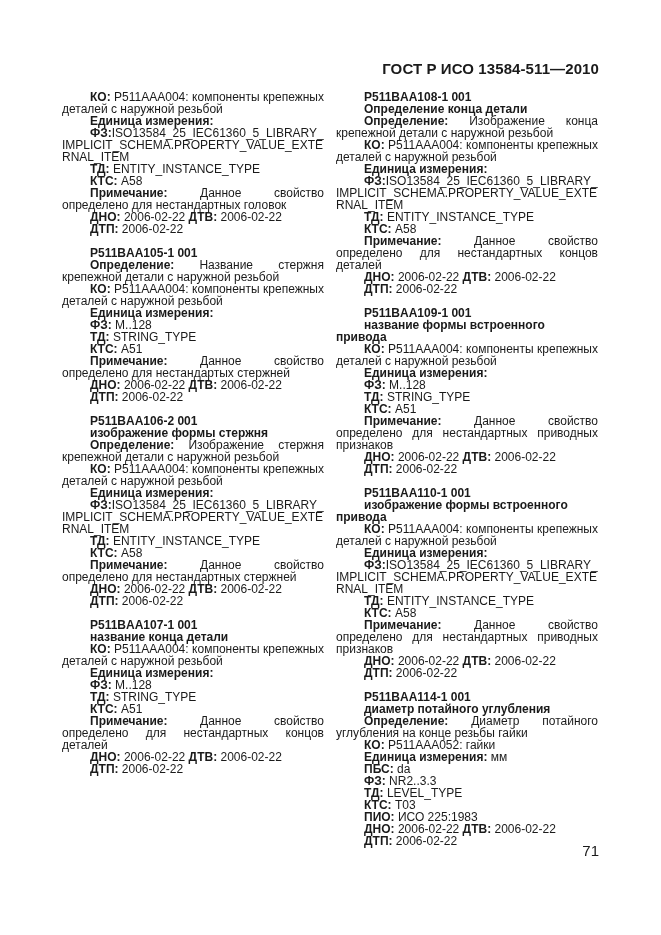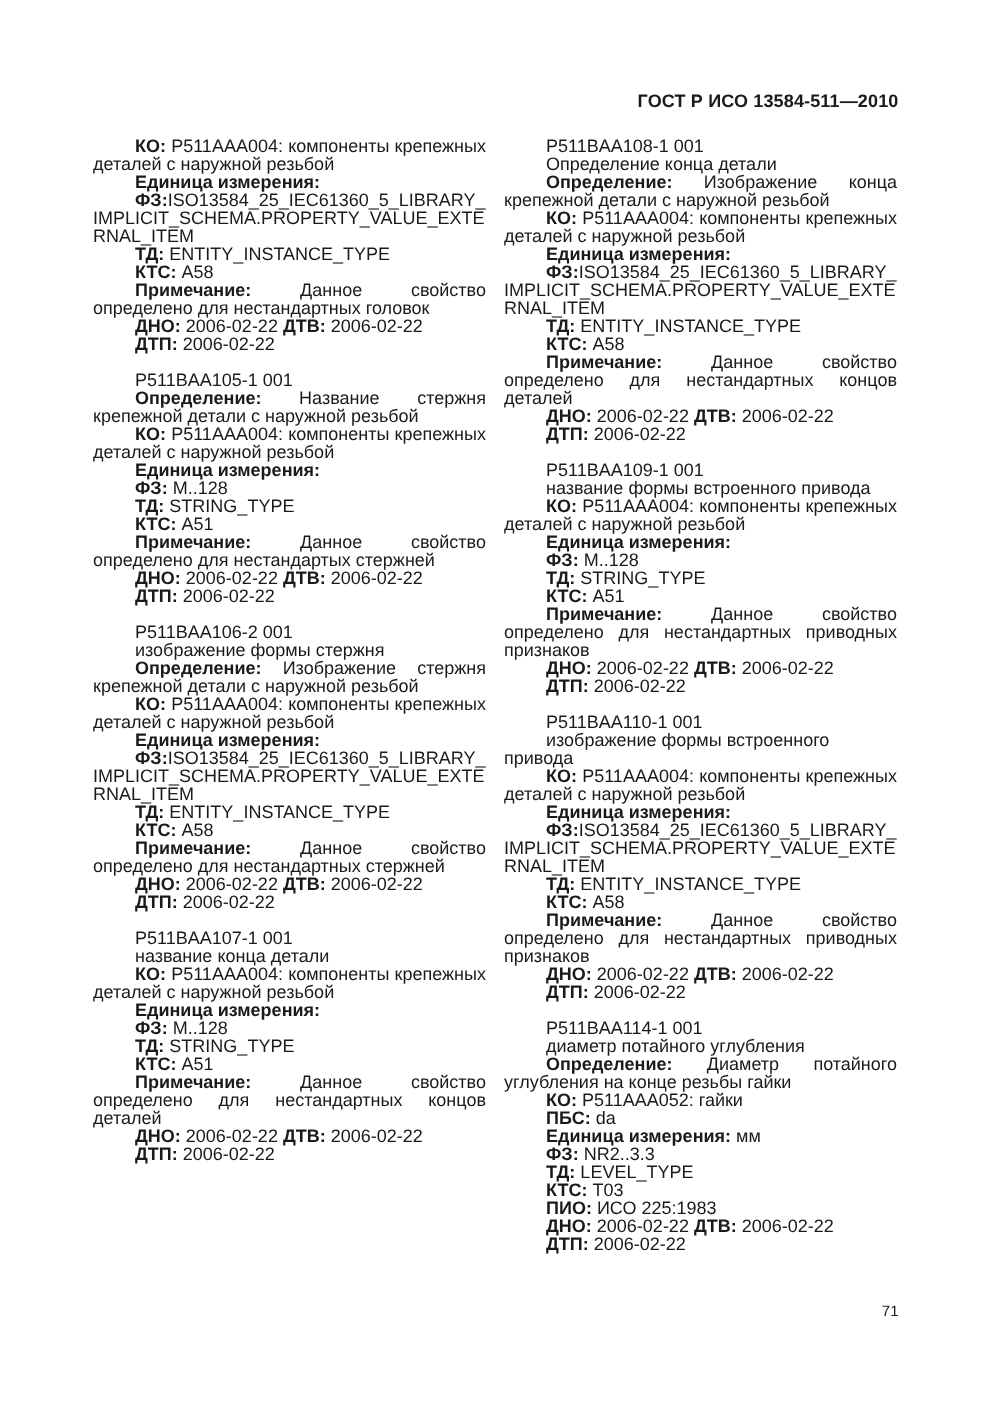--- a/index.html
+++ b/index.html
@@ -1,27 +1,27 @@
 <!DOCTYPE html>
 <html><head>
 <meta charset="utf-8">
 <style>
   html, body { margin: 0; padding: 0; background: #ffffff; }
   body { width: 661px; height: 935px; position: relative; overflow: hidden;
          font-family: "Liberation Sans", sans-serif; color: #1a1a1a; }
-  .header { position: absolute; top: 60px; right: 62px; font-weight: bold; font-size: 12px; letter-spacing: 0.1px; }
+  .header { position: absolute; top: 60px; right: 62px; font-weight: bold; font-size: 15px; letter-spacing: 0.1px; }
   .col { position: absolute; top: 91px; width: 262px; font-size: 12px; line-height: 12px; }
   .col.left { left: 62px; }
   .col.right { left: 336px; }
   .entry { margin-bottom: 12px; }
   .line { text-indent: 28px; text-align: justify; text-align-last: left; }
-  .code, .title { font-weight: normal; text-indent: 28px; }
+  .code, .title { font-weight: bold; text-indent: 28px; }
   .lbl { font-weight: bold; }
   .val { font-weight: normal; }
-  .pagenum { position: absolute; top: 869px; right: 62px; font-size: 10px; margin-left: 36px; }
+  .pagenum { position: absolute; top: 842px; right: 62px; font-size: 15px; margin-left: 36px; }
 </style>
 </head>
 <body>
 
 <div class="header">ГОСТ Р ИСО 13584-511—2010</div>
 
 <div class="col left" id="col-left">
     <div class="entry">
       <div class="line"><span class="lbl">КО:</span><span class="val"> P511AAA004: компоненты крепежных деталей с наружной резьбой</span></div>
       <div class="line"><span class="lbl">Единица измерения:</span><span class="val"></span></div>
@@ -106,22 +106,22 @@
       <div class="line"><span class="lbl">КТС:</span><span class="val"> A58</span></div>
       <div class="line"><span class="lbl">Примечание:</span><span class="val"> Данное свойство определено для нестандартных приводных признаков</span></div>
       <div class="line"><span class="lbl">ДНО:</span><span class="val"> 2006-02-22 </span><span class="lbl">ДТВ:</span><span class="val"> 2006-02-22</span></div>
       <div class="line"><span class="lbl">ДТП:</span><span class="val"> 2006-02-22</span></div>
     </div>
     <div class="entry">
       <div class="code">P511BAA114-1 001</div>
       <div class="title">диаметр потайного углубления</div>
       <div class="line"><span class="lbl">Определение:</span><span class="val"> Диаметр потайного углубления на конце резьбы гайки</span></div>
       <div class="line"><span class="lbl">КО:</span><span class="val"> P511AAA052: гайки</span></div>
+      <div class="line"><span class="lbl">Единица измерения:</span><span class="val"> мм</span></div>
       <div class="line"><span class="lbl">ПБС:</span><span class="val"> da</span></div>
-      <div class="line"><span class="lbl">Единица измерения:</span><span class="val"> мм</span></div>
       <div class="line"><span class="lbl">ФЗ:</span><span class="val"> NR2..3.3</span></div>
       <div class="line"><span class="lbl">ТД:</span><span class="val"> LEVEL_TYPE</span></div>
       <div class="line"><span class="lbl">КТС:</span><span class="val"> T03</span></div>
       <div class="line"><span class="lbl">ПИО:</span><span class="val"> ИСО 225:1983</span></div>
       <div class="line"><span class="lbl">ДНО:</span><span class="val"> 2006-02-22 </span><span class="lbl">ДТВ:</span><span class="val"> 2006-02-22</span></div>
       <div class="line"><span class="lbl">ДТП:</span><span class="val"> 2006-02-22</span></div>
     </div>
   </div>
 
 <div class="pagenum">71</div>

